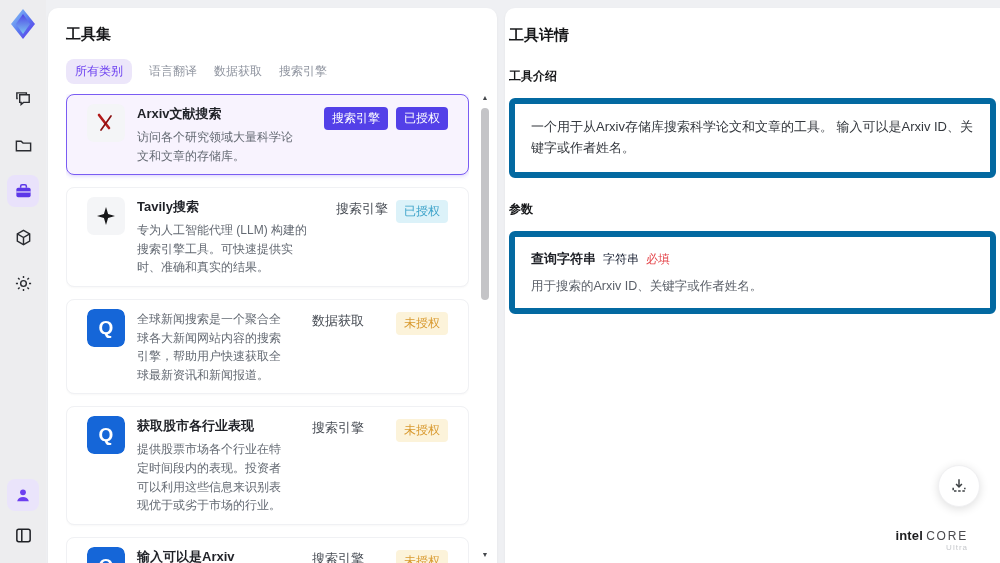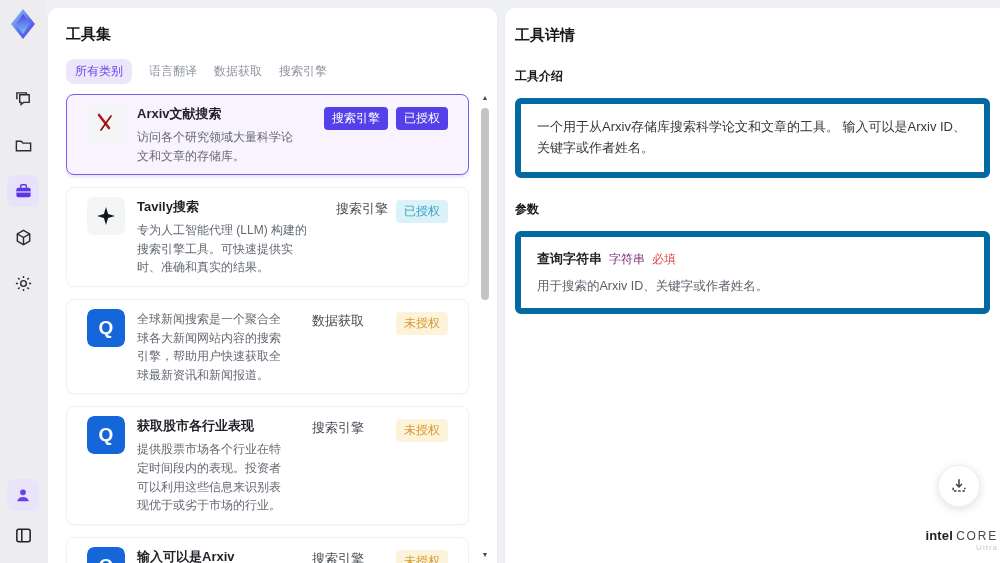--- a/index.html
+++ b/index.html
@@ -42,34 +42,34 @@
   .chip-unauth { background:#fcf3da; color:#d8992e;margin-left:24px; }
 
   
   .sb-track { position:absolute; top:86px; bottom:4px; right:7px; width:10px; }
   .sb-thumb { position:absolute; top:14px; left:1px; width:8px; height:192px; background:#c4c4c7; border-radius:4px; cursor:pointer; }
   .sb-arrow { position:absolute; left:0; width:10px; text-align:center; font-size:7px; color:#44474c; line-height:8px; }
   .sb-arrow.up { top:0; }
   .sb-arrow.down { bottom:0; }
 
   
-  .rp-inner { position:relative; width:100%; height:100%; padding:18px 10px; }
+  .rp-inner { position:relative; width:100%; height:100%; padding:18px 4px; }
   .rp-title { font-size:15px; font-weight:700; }
   .rp-section-heading { margin-top:23px; font-size:12px; font-weight:700; }
   .rp-box { margin-top:13px; border:6px solid #0369a1; border-radius:6px; padding:13px 16px; background:#fff; }
   .intro-text { font-size:13px; color:#33373d; line-height:1.6; }
   .param-line { display:flex; align-items:baseline; gap:7px; }
   .param-name { font-size:13px; font-weight:700; color:#1f2127; }
-  .param-type { font-size:12px; color:#701a75; }
+  .param-type { font-size:12px; color:#0f172a; }
   .param-required { font-size:12px; color:#e5484d; }
   .param-desc { margin-top:10px; font-size:12.5px; color:#5b6069; }
 
   
   .download-btn { position:absolute; right:20px; bottom:56px; width:42px; height:42px; border-radius:50%; background:#fff; border:1px solid #f0f0f2; box-shadow:0 2px 10px rgba(0,0,0,0.13); display:flex; align-items:center; justify-content:center; cursor:pointer; z-index:6; }
-  .brand { position:absolute; right:2px; bottom:10px; text-align:right; z-index:6; line-height:1.1; }
+  .brand { position:absolute; right:32px; bottom:10px; text-align:right; z-index:6; line-height:1.1; }
   .brand .b1 { font-size:13px; font-weight:700; color:#1d1d1f; letter-spacing:0.2px; }
   .brand .b2 { font-size:12px; font-weight:400; color:#4a4a4e; letter-spacing:1.8px; margin-left:3px; }
   .brand .b3 { display:block; font-size:8px; color:#c6c8cc; letter-spacing:1px; margin-top:1px; }
 </style>
 </head>
 <body>
 
 <div class="sidebar">
   <div class="logo-wrap">
     <svg width="30" height="32" viewBox="0 0 30 32">

